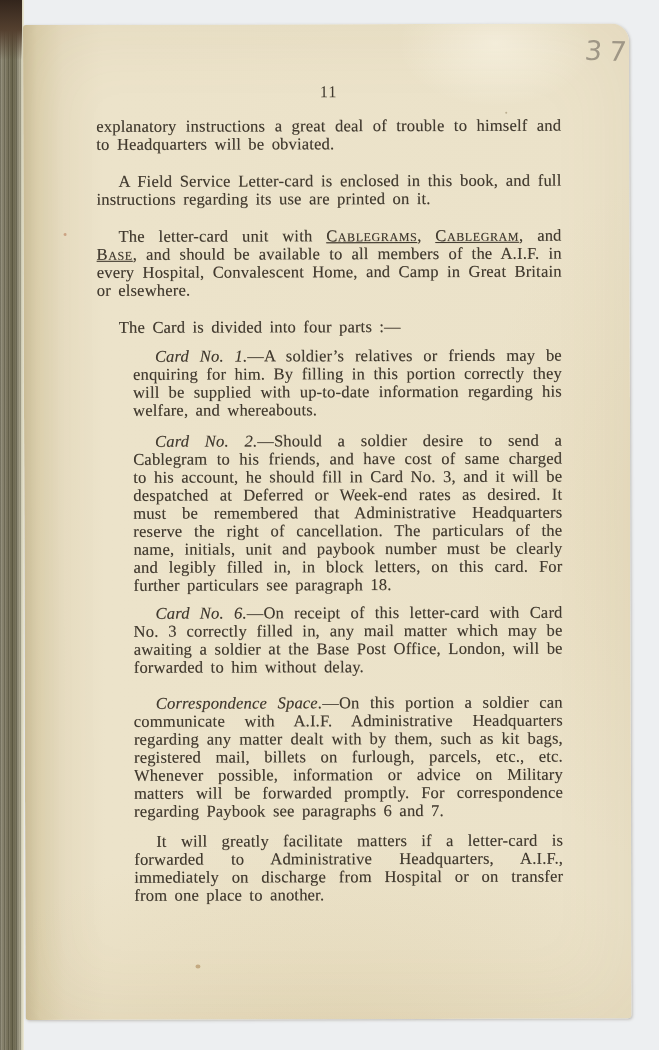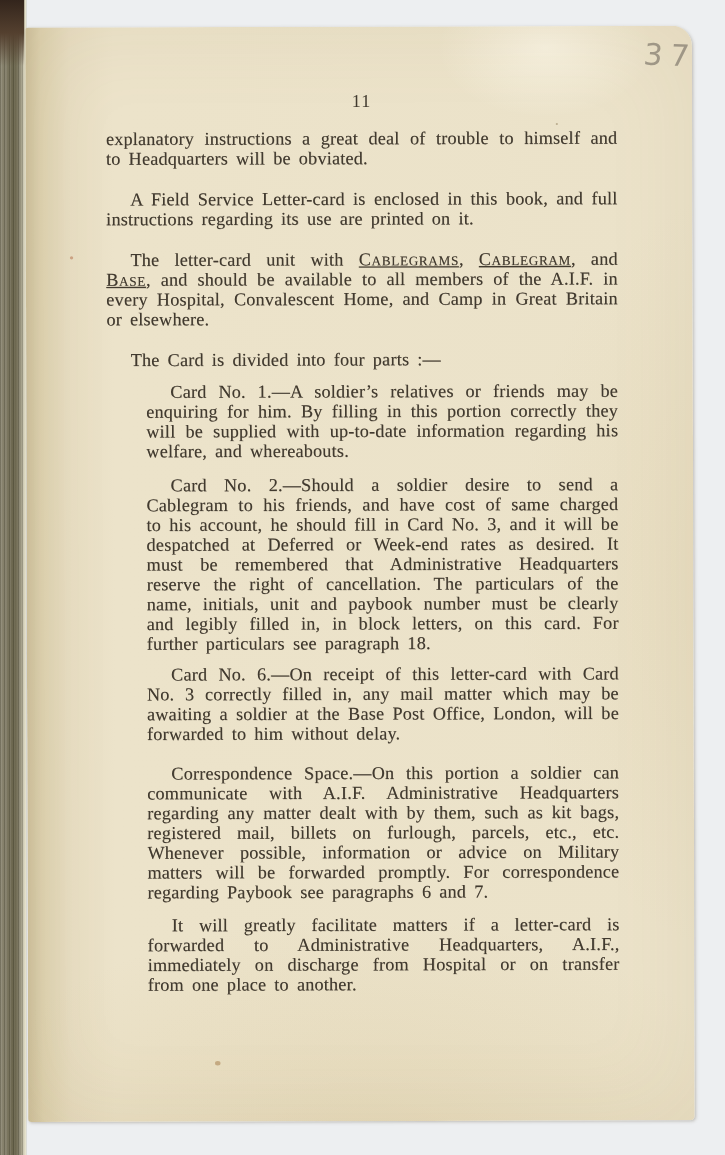--- a/index.html
+++ b/index.html
@@ -56,21 +56,21 @@
   .para{
     margin:0 0 19px 0;width:465px;
     font-size:16.5px;line-height:18px;
     text-align:justify;text-align-last:left;
     text-indent:22px;word-spacing:3px;letter-spacing:0.2px;
     text-shadow:0.25px 0.25px 0.35px rgba(58,47,35,0.45);
   }
   .flush{text-indent:0;}
   .card{margin-left:36px;width:429px;}
   .sc{font-variant:small-caps;letter-spacing:0.6px;text-decoration:underline;}
-  .lead{}
+  .lead{font-style:italic;}
   .gap-after-heading{margin-bottom:11px;}
   .gap-md{margin-bottom:13px;}
   .gap-sm{margin-bottom:10px;}
   .gap-lg{margin-bottom:18px;}
   .gap-end{margin-bottom:12px;}
   .last{margin-bottom:0;}
 
   
   .stain{position:absolute;border-radius:50%;}
   .stain-1{left:170px;top:940px;width:5px;height:4px;background:#a77f4e;opacity:0.55;}

